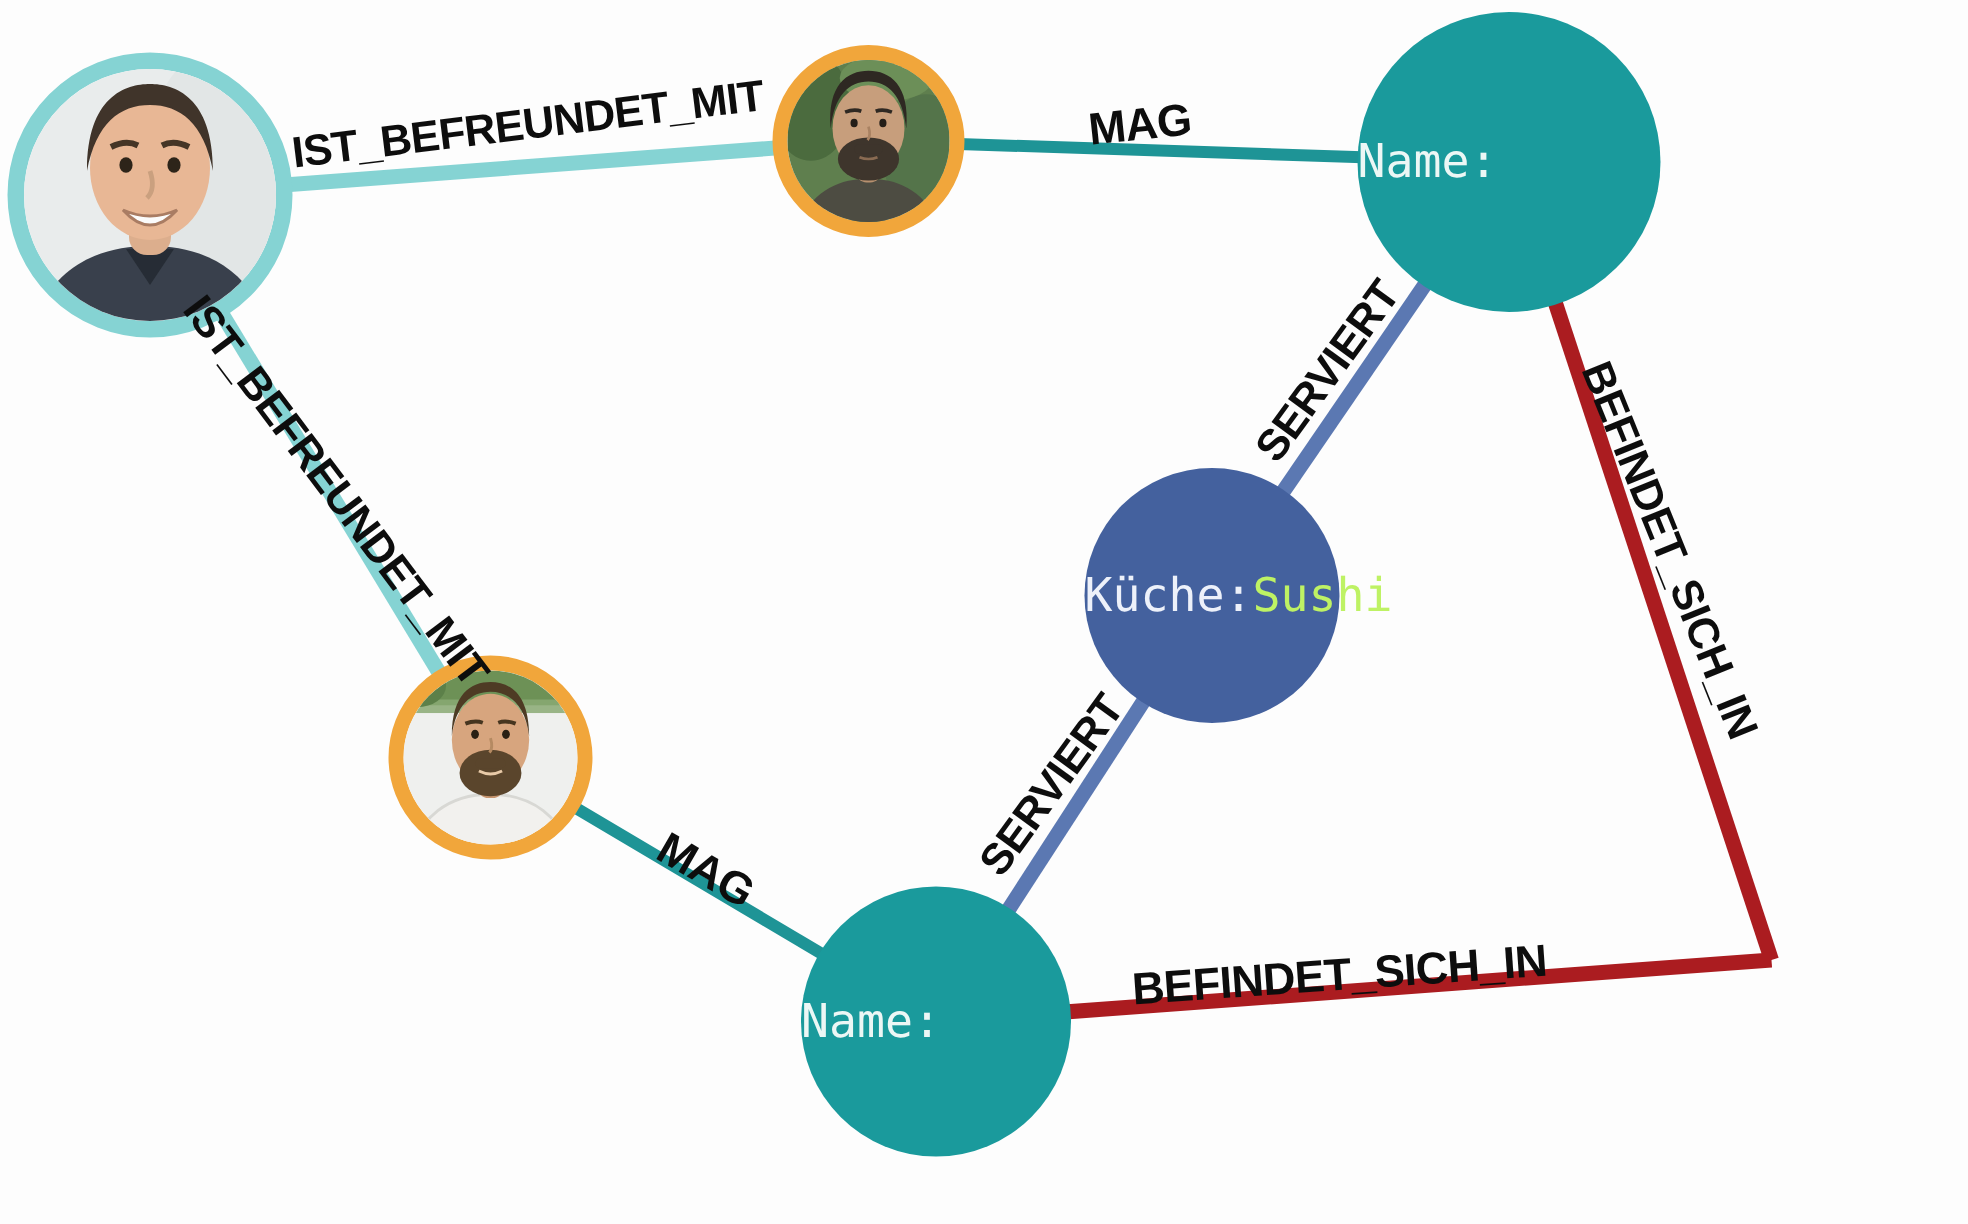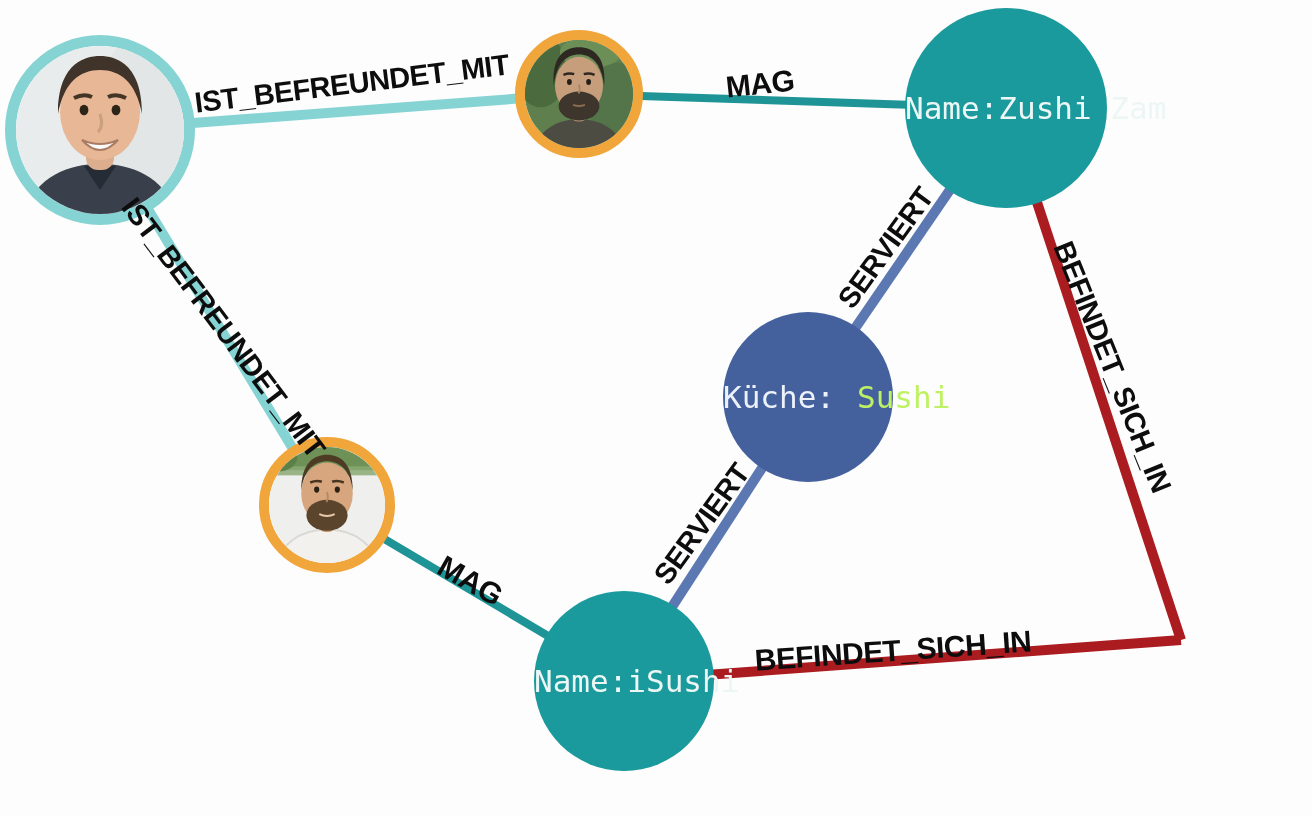--- a/index.html
+++ b/index.html
@@ -13,21 +13,21 @@
 
   
   .node{
     position:absolute;z-index:2;border-radius:50%;
     display:flex;flex-direction:row;align-items:center;justify-content:flex-start;
     font-family:"DejaVu Sans Mono","Liberation Mono",monospace;
     text-align:center;line-height:1.3;
   }
   .node .nline{white-space:nowrap;}
   .node-zushi   {left:905px; top:8px;   width:202px;height:200px;font-size:31px;}
-  .node-kueche  {left:723px; top:312px; width:170px;height:170px;font-size:31px;gap:22px;}
+  .node-kueche  {left:723px; top:312px; width:170px;height:170px;font-size:31px;}
   .node-isushi  {left:534px; top:591px; width:180px;height:180px;font-size:31px;}
   .node-newyork {left:1072px;top:542px; width:218px;height:196px;font-size:30px;}
 
   
   .photo{
     position:absolute;z-index:2;border-radius:50%;overflow:hidden;
     border-style:solid;background:#fff;box-sizing:border-box;
   }
   .photo svg{display:block;width:100%;height:100%;}
   .photo-p1{left:5px;  top:35px;  width:190px;height:190px;border-width:11px;}
@@ -121,31 +121,29 @@
       <path d="M37,29.5 Q42,27.5 46,29" stroke="#46351f" stroke-width="2" fill="none"></path>
       <path d="M54,29 Q58,27.5 63,29.5" stroke="#46351f" stroke-width="2" fill="none"></path>
       <ellipse cx="42" cy="35" rx="2" ry="2.4" fill="#2a2014"></ellipse>
       <ellipse cx="58" cy="35" rx="2" ry="2.4" fill="#2a2014"></ellipse>
       <path d="M50,37 Q51.5,42 49.5,44.5" stroke="#b58a62" stroke-width="1.5" fill="none"></path>
     </svg>
   </div>
 
   <div class="node node-zushi" style="background: rgb(26, 154, 156);">
     <span class="nline" style="color: rgb(236, 247, 245);">Name:</span>
-    <span class="nline" style="color: rgb(236, 247, 245);">Zushi Zam</span>
   </div>
 
   <div class="node node-kueche" style="background: rgb(68, 97, 158);">
     <span class="nline" style="color: rgb(237, 241, 250);">Küche:</span>
     <span class="nline" style="color: #bef264;">Sushi</span>
   </div>
 
   <div class="node node-isushi" style="background: rgb(26, 154, 156);">
     <span class="nline" style="color: rgb(236, 247, 245);">Name:</span>
-    <span class="nline" style="color: rgb(236, 247, 245);">iSushi</span>
   </div>
 
 
   <div class="elabel el-ist-top">IST_BEFREUNDET_MIT</div>
   <div class="elabel el-ist-diag">IST_BEFREUNDET_MIT</div>
   <div class="elabel el-mag-top">MAG</div>
   <div class="elabel el-mag-bot">MAG</div>
   <div class="elabel el-srv-top">SERVIERT</div>
   <div class="elabel el-srv-bot">SERVIERT</div>
   <div class="elabel el-bef-right">BEFINDET_SICH_IN</div>

